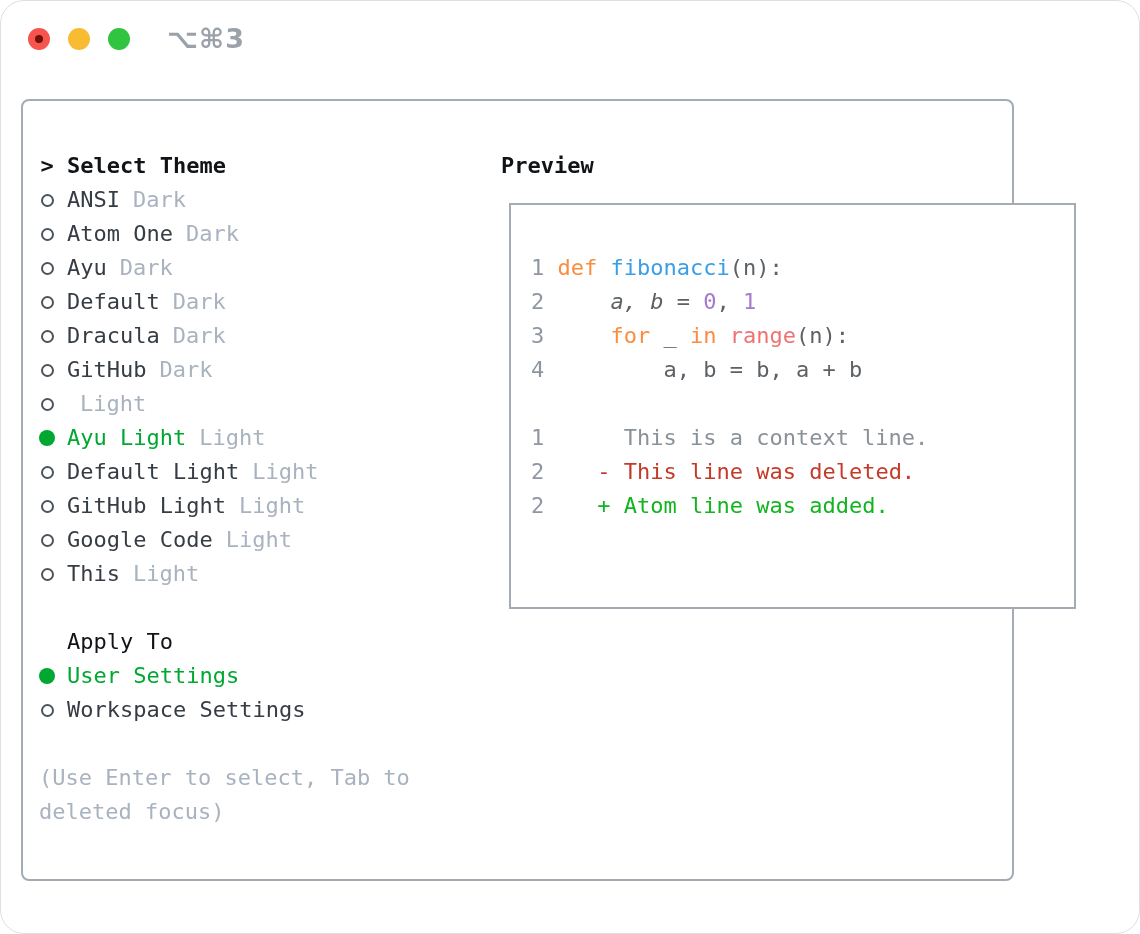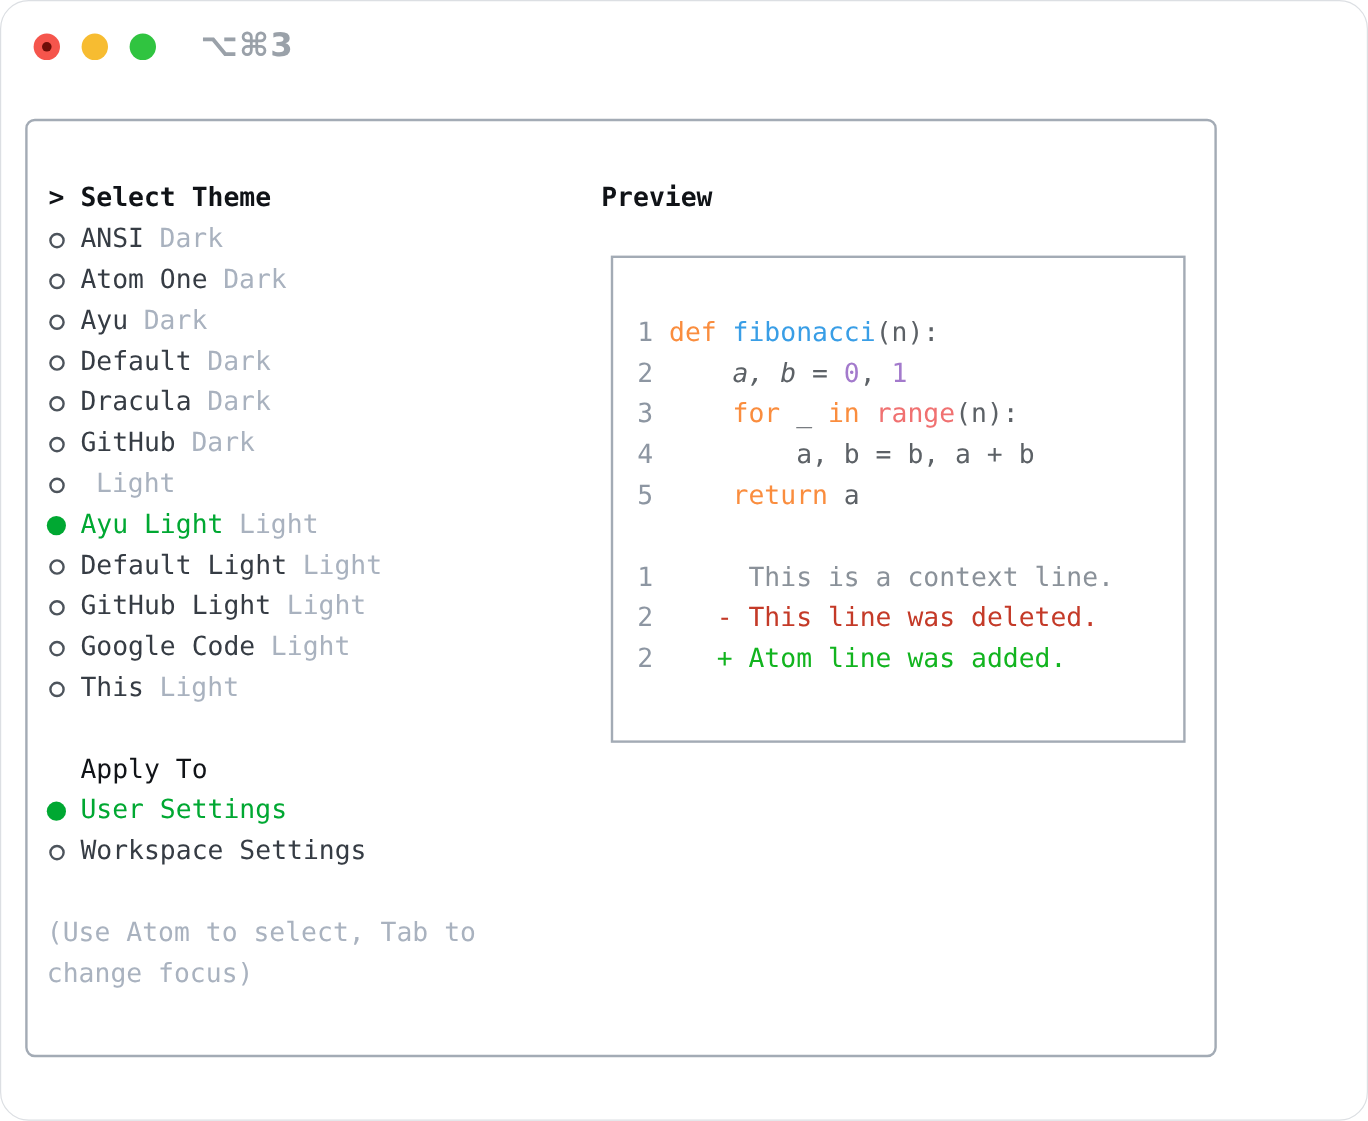--- a/index.html
+++ b/index.html
@@ -47,21 +47,21 @@
   .sel .t-name, .sel .opt-label { color:var(--green); }
   .opt-label { color:#363c44; }
   .spacer { height:34px; }
   .hint { margin-top:0; width:402px; color:var(--muted); font-size:22px;
     line-height:34px; white-space:normal; }
 
   
   .preview-title { position:absolute; left:478px; top:48px; height:34px;
     line-height:34px; font-size:22px; font-weight:bold; color:#101317; }
   .preview-box {
-    position:absolute; left:486px; top:112px; width:479px; height:406px;
+    position:absolute; left:486px; top:102px; width:567px; height:406px;
     border:2px solid var(--border); background:#fff;
     padding:46px 0 0 20px; overflow:hidden;
   }
   .cl { height:34px; line-height:34px; font-size:22px; white-space:pre; }
   .ln { display:inline-block; width:2ch; color:var(--gutter); }
 </style>
 </head>
 <body>
 
 <div class="window">
@@ -103,31 +103,30 @@
         <span class="hdr2">Apply To</span>
       </div>
 
       <div id="apply-list">
           <div class="row sel"><span class="marker"><span class="dot"></span></span><span class="opt-label">User Settings</span></div>
           <div class="row"><span class="marker"><span class="ring"></span></span><span class="opt-label">Workspace Settings</span></div>
         </div>
 
       <div class="spacer"></div>
 
-      <div class="hint">(Use Atom to select, Tab to change focus)</div>
+      <div class="hint">(Use Enter to select, Tab to deleted focus)</div>
     </div>
 
     <div class="preview-title">Preview</div>
 
     <div class="preview-box" id="preview-box">
         <div class="cl"><span class="ln">1</span><span style="color: rgb(250, 141, 62);">def</span><span style="color: rgb(92, 97, 102);"> </span><span style="color: rgb(57, 158, 230);">fibonacci</span><span style="color: rgb(92, 97, 102);">(n):</span></div>
         <div class="cl"><span class="ln">2</span><span style="color: rgb(92, 97, 102); font-style: italic;">    a, b = </span><span style="color: rgb(163, 122, 204);">0</span><span style="color: rgb(92, 97, 102);">, </span><span style="color: rgb(163, 122, 204);">1</span></div>
         <div class="cl"><span class="ln">3</span><span style="color: rgb(92, 97, 102);">    </span><span style="color: rgb(250, 141, 62);">for</span><span style="color: rgb(92, 97, 102);"> _ </span><span style="color: rgb(250, 141, 62);">in</span><span style="color: rgb(92, 97, 102);"> </span><span style="color: rgb(240, 113, 113);">range</span><span style="color: rgb(92, 97, 102);">(n):</span></div>
         <div class="cl"><span class="ln">4</span><span style="color: rgb(92, 97, 102);">        a, b = b, a + b</span></div>
-        <div class="cl"><span class="ln">5</span><span style="color: rgb(92, 97, 102);">    </span><span style="color: rgb(250, 141, 62);">return</span><span style="color: rgb(92, 97, 102);"> a</span></div>
         <div class="cl"><span class="ln"></span></div>
         <div class="cl"><span class="ln">1</span><span style="color: rgb(138, 145, 153);">     This is a context line.</span></div>
         <div class="cl"><span class="ln">2</span><span style="color: rgb(92, 97, 102);">   </span><span style="color: rgb(196, 58, 40);">- This line was deleted.</span></div>
         <div class="cl"><span class="ln">2</span><span style="color: rgb(92, 97, 102);">   </span><span style="color: rgb(18, 180, 31);">+ Atom line was added.</span></div>
       </div>
 
   </div>
 </div>
 
 </body></html>

